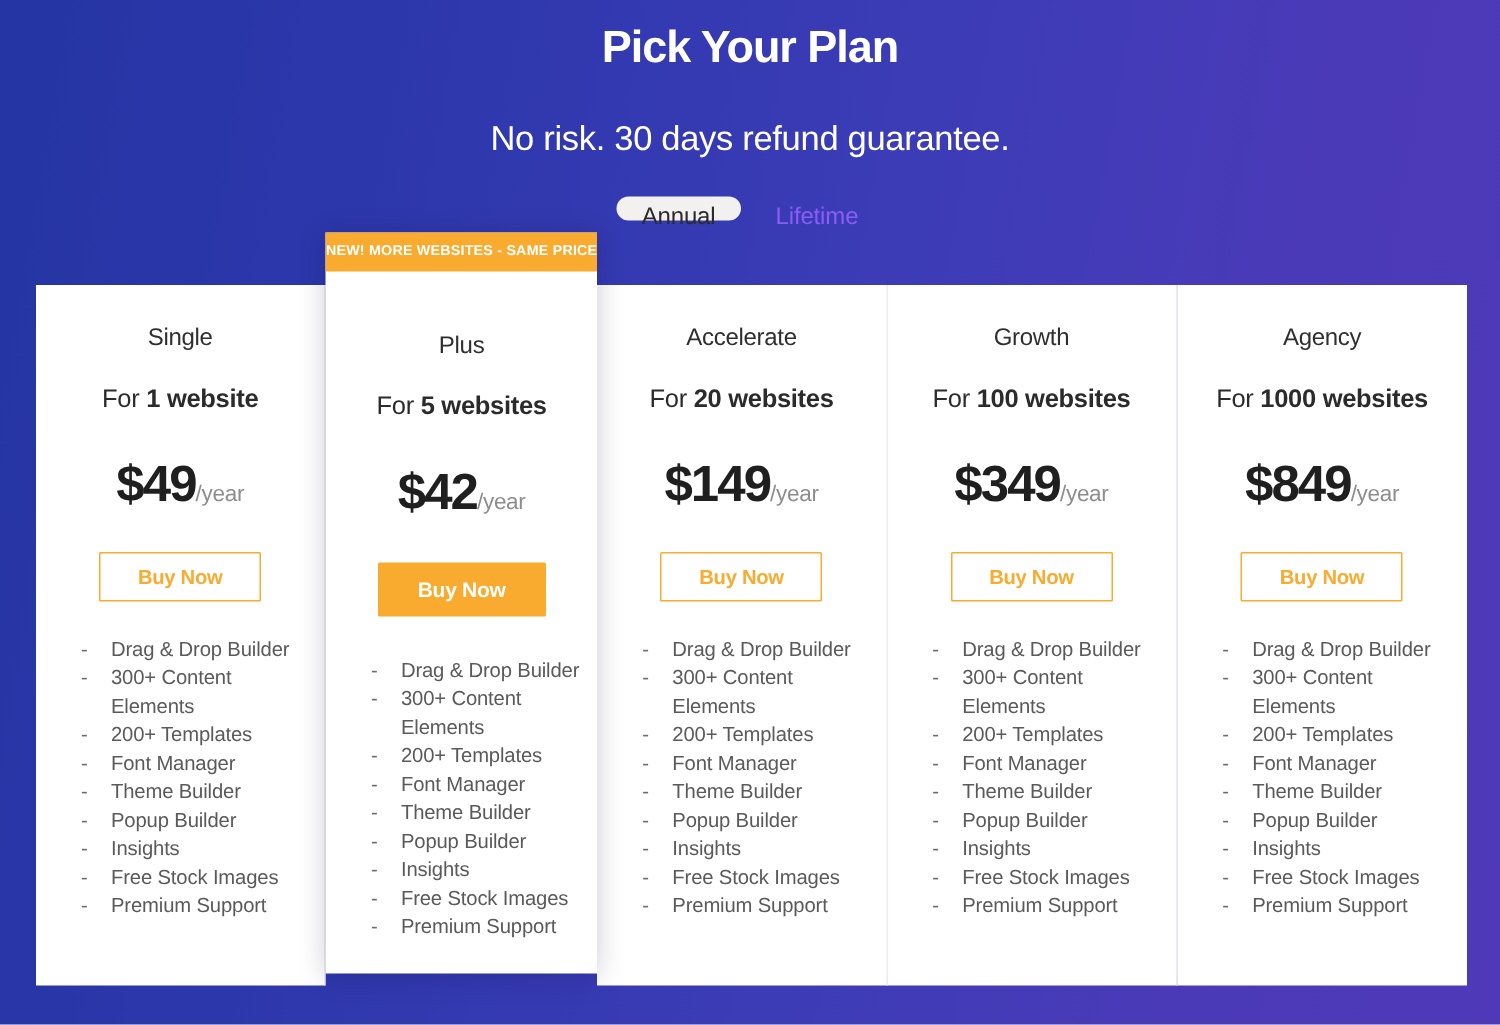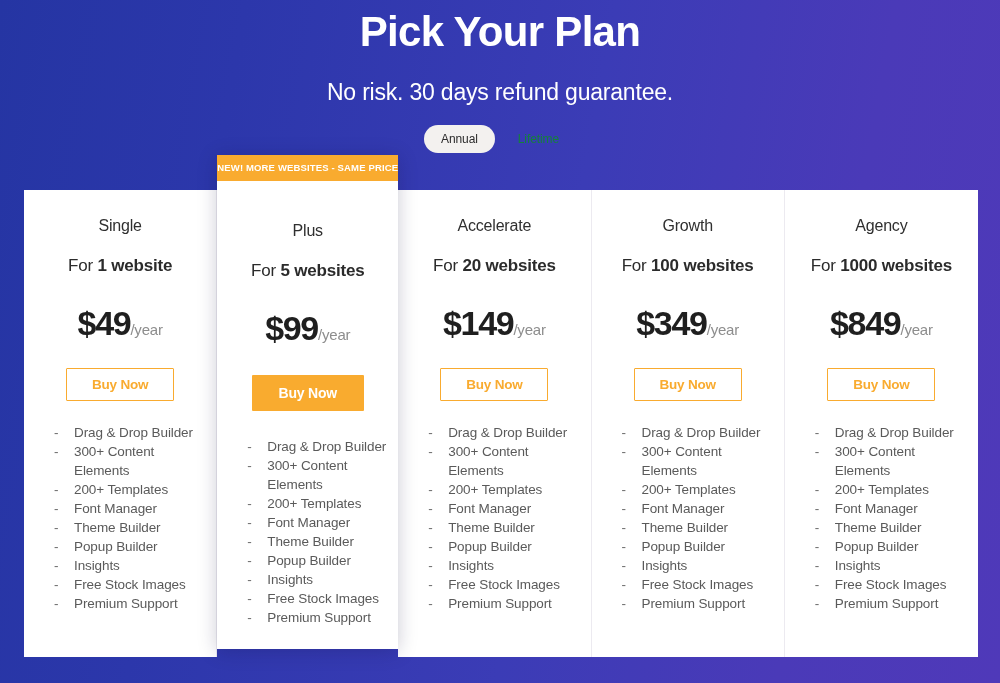--- a/index.html
+++ b/index.html
@@ -18,21 +18,21 @@
   }
 
   
   .page-header {
     padding-top: 2px;
     text-align: center;
   }
 
   .page-title {
     color: #ffffff;
-    font-size: 42px;
+    font-size: 30px;
     font-weight: bold;
     letter-spacing: -0.7px;
     line-height: 52px;
     padding-top: 4px;
   }
 
   .page-subtitle {
     color: #ffffff;
     font-size: 23px;
     font-weight: normal;
@@ -45,39 +45,39 @@
   .billing-toggle {
     display: flex;
     align-items: center;
     justify-content: center;
     gap: 6px;
     margin-top: 20px;
     height: 30px;
   }
 
   .toggle-option {
-    font-size: 12px;
+    font-size: 16px;
     line-height: 28px;
-    height: 28px;
+    height: 16px;
     padding: 0 17px;
     border-radius: 16px;
     cursor: pointer;
     white-space: nowrap;
     letter-spacing: -0.1px;
   }
 
   .toggle-option.active {
     background: #f3f1ef;
     color: #2b2b2b;
     font-weight: normal;
   }
 
   .toggle-option.inactive {
     background: transparent;
-    color: #15803d;
+    color: #8b5cf6;
   }
 
   
   .cards-row {
     position: absolute;
     top: 190px;
     left: 24px;
     width: 954px;
     display: flex;
     align-items: flex-start;
@@ -252,21 +252,21 @@
         <li class="feature-item"><span class="feature-dash">-</span>Insights</li>
         <li class="feature-item"><span class="feature-dash">-</span>Free Stock Images</li>
         <li class="feature-item"><span class="feature-dash">-</span>Premium Support</li>
       </ul>
     </div>
     <div class="plan-card featured">
       <div class="featured-badge">NEW! MORE WEBSITES - SAME PRICE</div>
       <div class="card-body">
         <div class="plan-name">Plus</div>
         <div class="plan-websites">For <b>5 websites</b></div>
-        <div class="plan-price"><span class="price-amount">$99</span><span class="price-period">/year</span></div>
+        <div class="plan-price"><span class="price-amount">$42</span><span class="price-period">/year</span></div>
         <div class="buy-button">Buy Now</div>
       </div>
       <ul class="feature-list">
         <li class="feature-item"><span class="feature-dash">-</span>Drag &amp; Drop Builder</li>
         <li class="feature-item"><span class="feature-dash">-</span>300+ Content Elements</li>
         <li class="feature-item"><span class="feature-dash">-</span>200+ Templates</li>
         <li class="feature-item"><span class="feature-dash">-</span>Font Manager</li>
         <li class="feature-item"><span class="feature-dash">-</span>Theme Builder</li>
         <li class="feature-item"><span class="feature-dash">-</span>Popup Builder</li>
         <li class="feature-item"><span class="feature-dash">-</span>Insights</li>

